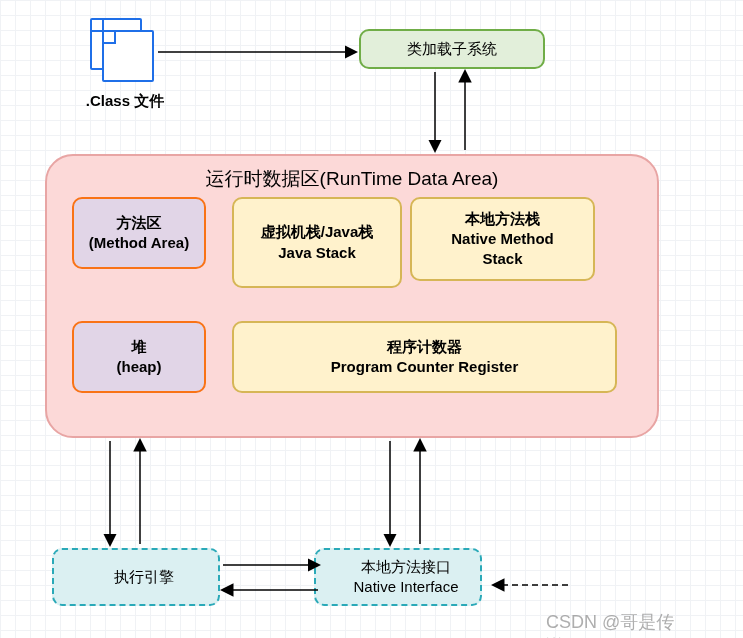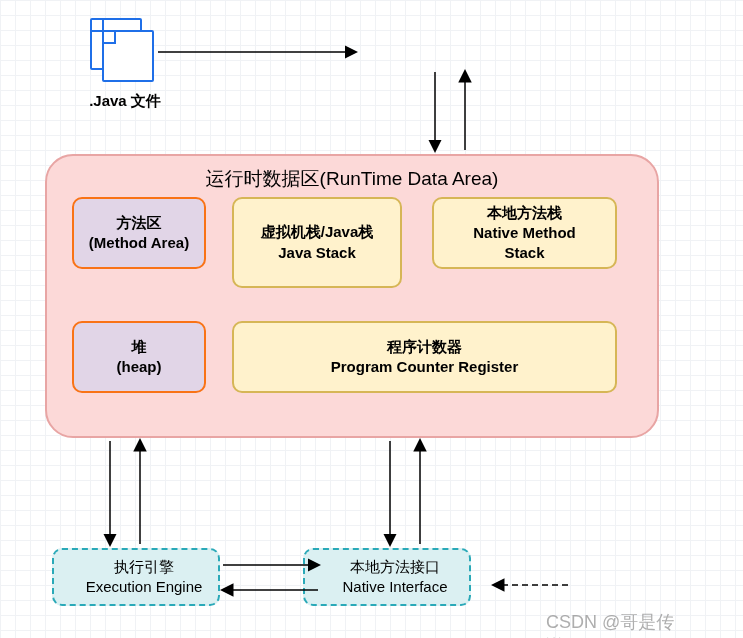--- a/index.html
+++ b/index.html
@@ -76,59 +76,61 @@
 <div class="canvas">
 
   <div class="classfile-stack">
     <div class="cf-back">
         <div class="cf-notch"></div>
       </div>
     <div class="cf-front">
         <div class="cf-notch"></div>
       </div>
   </div>
-  <div class="classfile-label">.Java 文件</div>
+  <div class="classfile-label">.Class 文件</div>
 
+  <div class="box green-box" style="left:359px; top:29px; width:186px; height:40px;">
+    <span>类加载子系统</span>
+  </div>
 
   <div class="box pink-box" style="left:45px; top:154px; width:614px; height:284px; border-radius:28px; align-items:stretch; justify-content:flex-start;">
     <div class="runtime-title">运行时数据区(RunTime Data Area)</div>
   </div>
 
   <div class="box purple-box" style="left:72px; top:197px; width:134px; height:72px;">
     <b>方法区</b>
     <b>(Method Area)</b>
   </div>
 
   <div class="box yellow-box" style="left:232px; top:197px; width:170px; height:91px;">
     <b>虚拟机栈/Java栈</b>
     <b>Java Stack</b>
   </div>
 
-  <div class="box yellow-box" style="left:432px; top:197px; width:185px; height:72px;align-items:center;">
+  <div class="box yellow-box" style="left:410px; top:197px; width:185px; height:84px;align-items:center;">
     <b>本地方法栈</b>
     <b>Native Method</b>
     <b>Stack</b>
   </div>
 
   <div class="box purple-box" style="left:72px; top:321px; width:134px; height:72px;">
     <b>堆</b>
     <b>(heap)</b>
   </div>
 
   <div class="box yellow-box" style="left:232px; top:321px; width:385px; height:72px;">
     <b>程序计数器</b>
     <b>Program Counter Register</b>
   </div>
 
   <div class="box teal-box" style="left:52px; top:548px; width:168px; height:58px;">
     <span>执行引擎</span>
-    <span>Execution Engine</span>
   </div>
 
-  <div class="box teal-box" style="left:303px; top:548px; width:168px; height:58px;">
+  <div class="box teal-box" style="left:314px; top:548px; width:168px; height:58px;">
     <span>本地方法接口</span>
     <span>Native Interface</span>
   </div>
 
 
   <div class="watermark" style="left:510px; top:610px;">CSDN @哥是传说！！！</div>
 
   <svg class="arrows">
     <defs>
       <marker id="ah" markerWidth="9" markerHeight="9" refX="7" refY="4.5" orient="auto">

